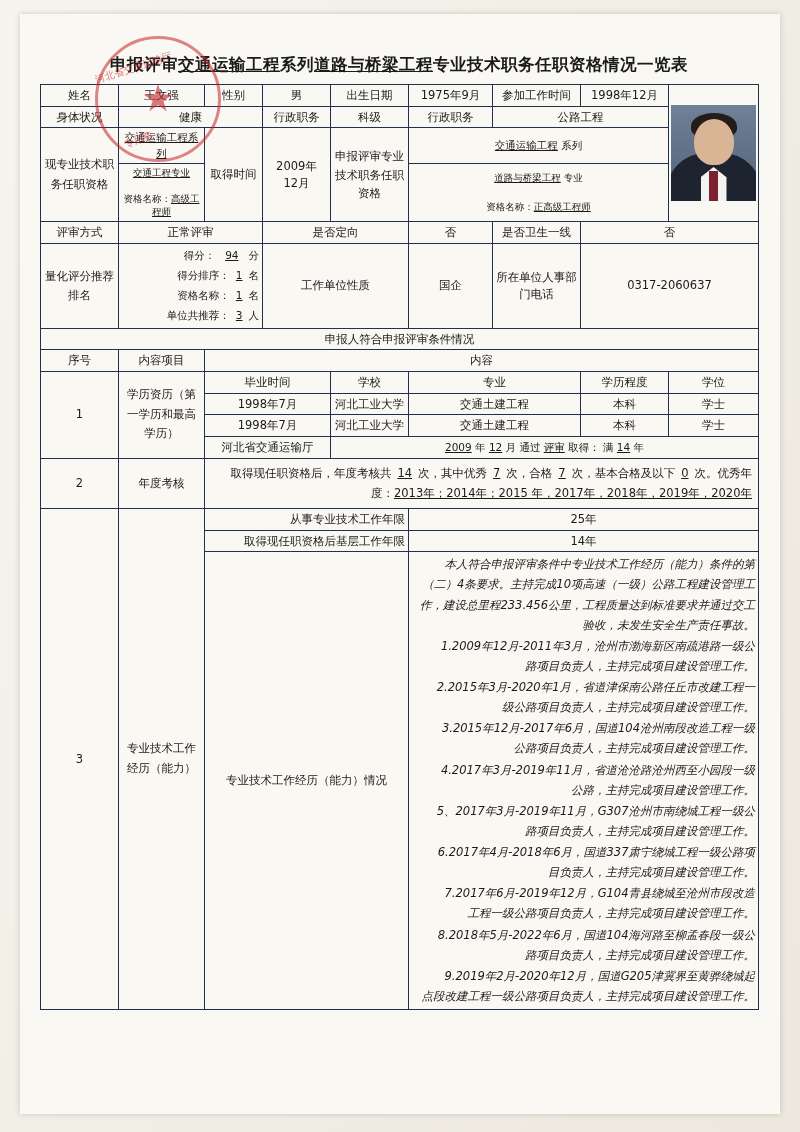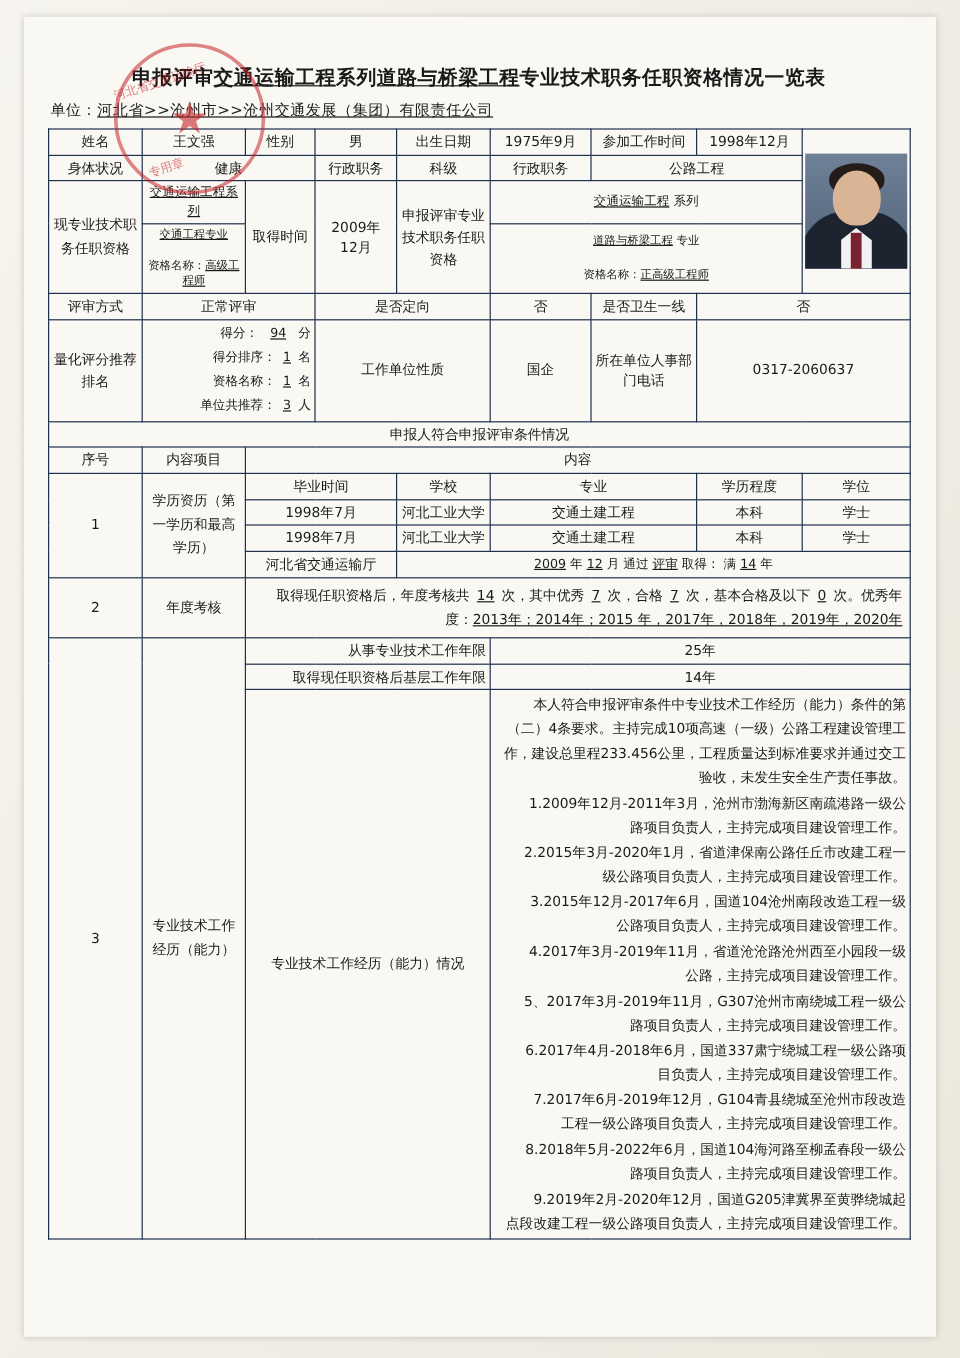--- a/index.html
+++ b/index.html
@@ -102,38 +102,35 @@
     clip-path:polygon(50% 0%,61% 35%,98% 35%,68% 57%,79% 91%,50% 70%,21% 91%,32% 57%,2% 35%,39% 35%);
   }
   .stamp .txt{
     position:absolute;left:0;top:0;width:100%;height:100%;
     color:rgba(196,35,40,.6);
     font-size:10px;
     transform:rotate(-18deg);
   }
   .stamp .t1{position:absolute;left:6px;top:16px;}
   .stamp .t2{position:absolute;left:14px;top:86px;}
-  .para{ text-indent:2em; margin:0 0 1px 0; }
+  .para{ text-indent:2em; margin:0 0 1px 0;font-style:italic; }
   .block-pad{ padding:3px 6px 3px 6px; }
 </style>
 </head>
 <body>
 
 <div class="page">
   <div class="paper-shadow"></div>
 
   <div class="content">
 
     <div class="doc-title">
       <span>申报评审</span><span class="ul">交通运输工程</span><span>系列</span><span class="ul">道路与桥梁工程</span><span>专业技术职务任职资格情况一览表</span>
     </div>
 
-    <div class="unit-line">
-      <span>单位：</span><span class="ul">河北省&gt;&gt;沧州市&gt;&gt;沧州交通发展（集团）有限责任公司</span>
-    </div>
 
     <table class="main">
       <colgroup>
         <col style="width:78px">
           <col style="width:86px">
           <col style="width:58px">
         <col style="width:68px">
           <col style="width:78px">
           <col style="width:84px">
         <col style="width:88px">

